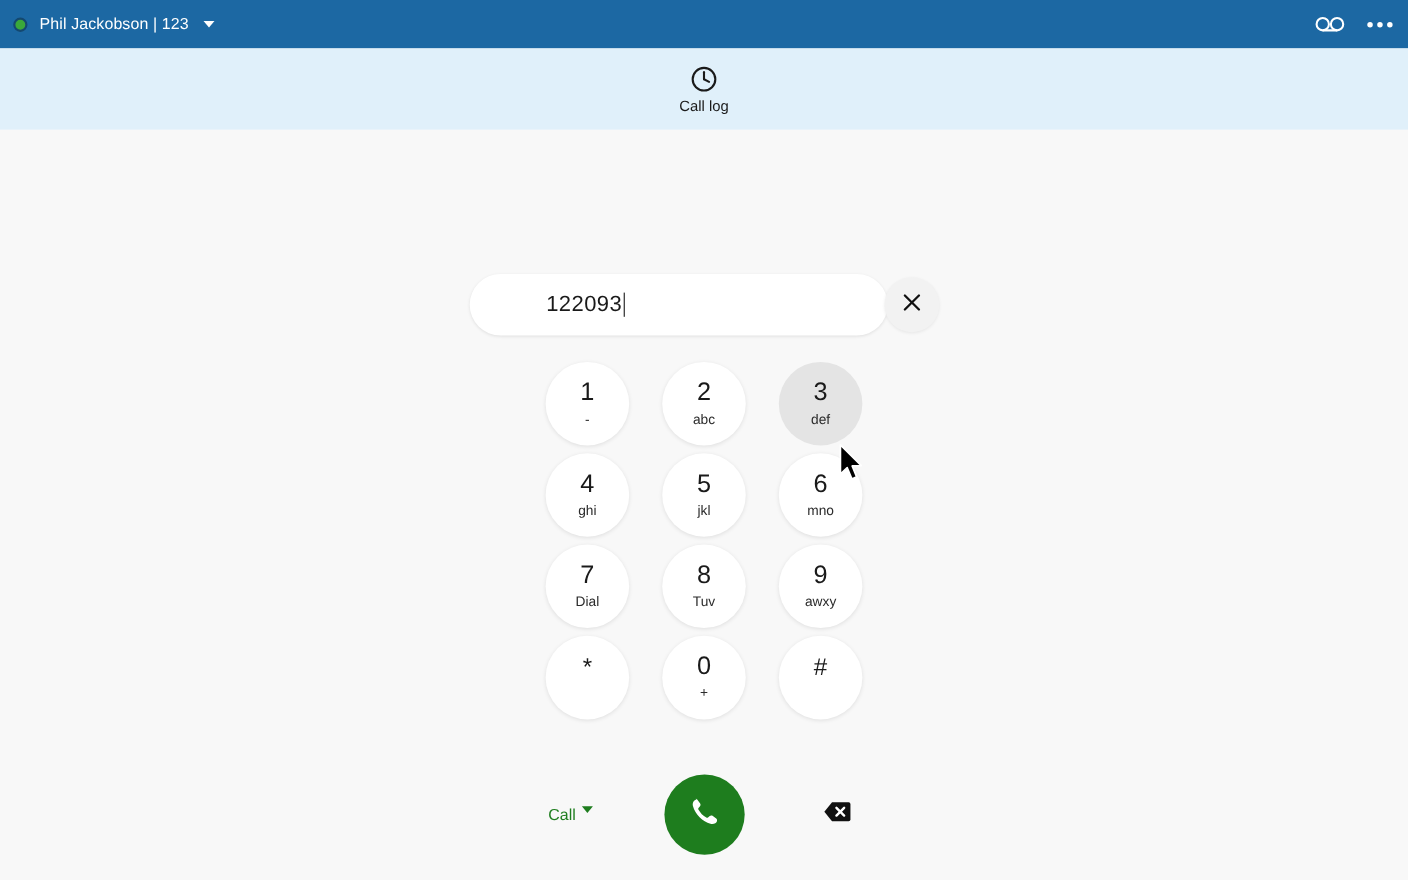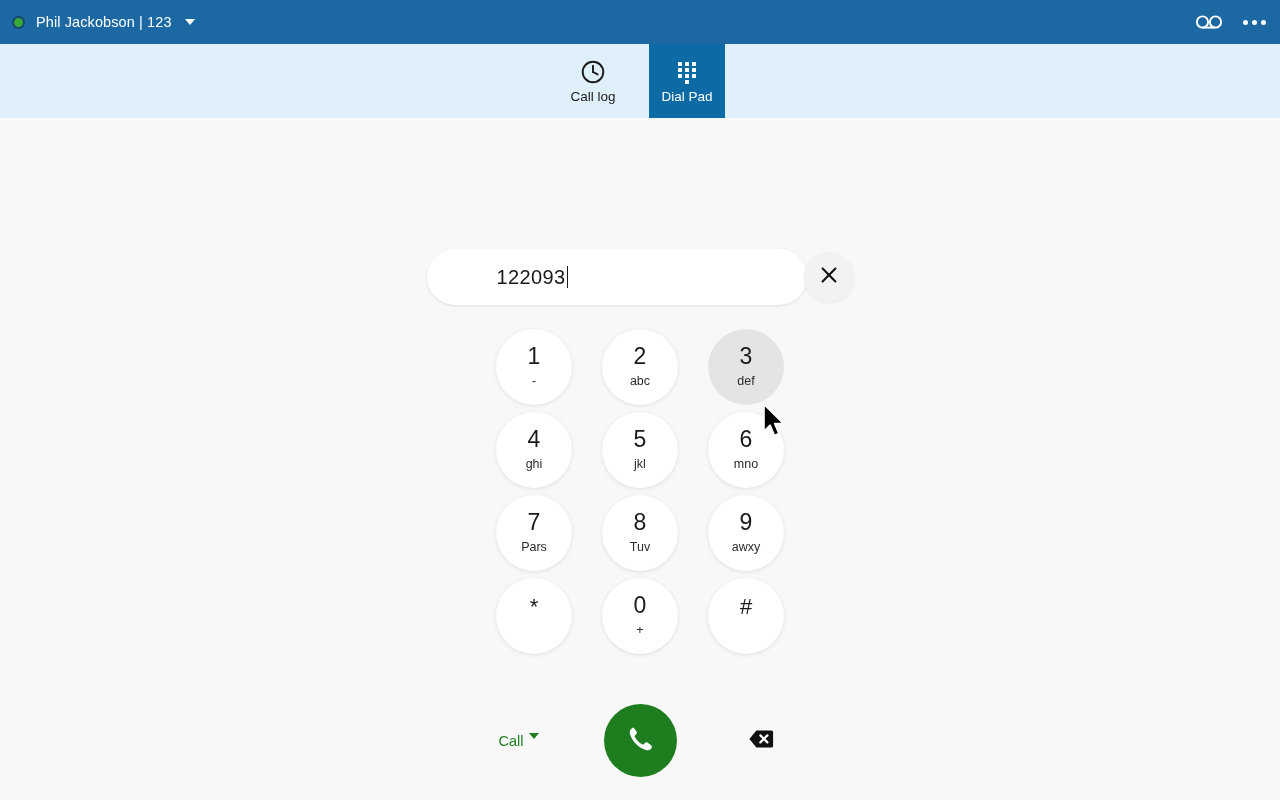--- a/index.html
+++ b/index.html
@@ -293,39 +293,20 @@
     <span>
       <svg width="26" height="26" viewBox="0 0 26 26">
         <circle cx="13" cy="13" r="10.3" fill="none" stroke="#1a1a1a" stroke-width="1.9"></circle>
         <line x1="13" y1="6.6" x2="13" y2="13" stroke="#1a1a1a" stroke-width="1.9" stroke-linecap="round"></line>
         <line x1="13" y1="13" x2="17.6" y2="15.4" stroke="#1a1a1a" stroke-width="1.9" stroke-linecap="round"></line>
       </svg>
     </span>
     <span class="tab-label">Call log</span>
   </div>
 
-  <div class="tab active">
-    <span>
-      <svg width="26" height="26" viewBox="0 0 26 26">
-        <g fill="#ffffff">
-          <rect x="4" y="3" width="4" height="4" rx="0.6"></rect>
-          <rect x="11" y="3" width="4" height="4" rx="0.6"></rect>
-          <rect x="18" y="3" width="4" height="4" rx="0.6"></rect>
-          <rect x="4" y="9" width="4" height="4" rx="0.6"></rect>
-          <rect x="11" y="9" width="4" height="4" rx="0.6"></rect>
-          <rect x="18" y="9" width="4" height="4" rx="0.6"></rect>
-          <rect x="4" y="15" width="4" height="4" rx="0.6"></rect>
-          <rect x="11" y="15" width="4" height="4" rx="0.6"></rect>
-          <rect x="18" y="15" width="4" height="4" rx="0.6"></rect>
-          <rect x="11" y="21" width="4" height="4" rx="0.6"></rect>
-        </g>
-      </svg>
-    </span>
-    <span class="tab-label">Dial Pad</span>
-  </div>
 
 
 </div>
 
 <div class="main">
 
   <div class="input-row">
     <div class="number-field">
       <span class="number-value">122093</span>
         <span class="caret-bar"></span>
@@ -367,21 +348,21 @@
       <span class="sub">jkl</span>
     </div>
 
     <div class="key">
       <span class="digit">6</span>
       <span class="sub">mno</span>
     </div>
 
     <div class="key">
       <span class="digit">7</span>
-      <span class="sub">Pars</span>
+      <span class="sub">Dial</span>
     </div>
 
     <div class="key">
       <span class="digit">8</span>
       <span class="sub">Tuv</span>
     </div>
 
     <div class="key">
       <span class="digit">9</span>
       <span class="sub">awxy</span>

